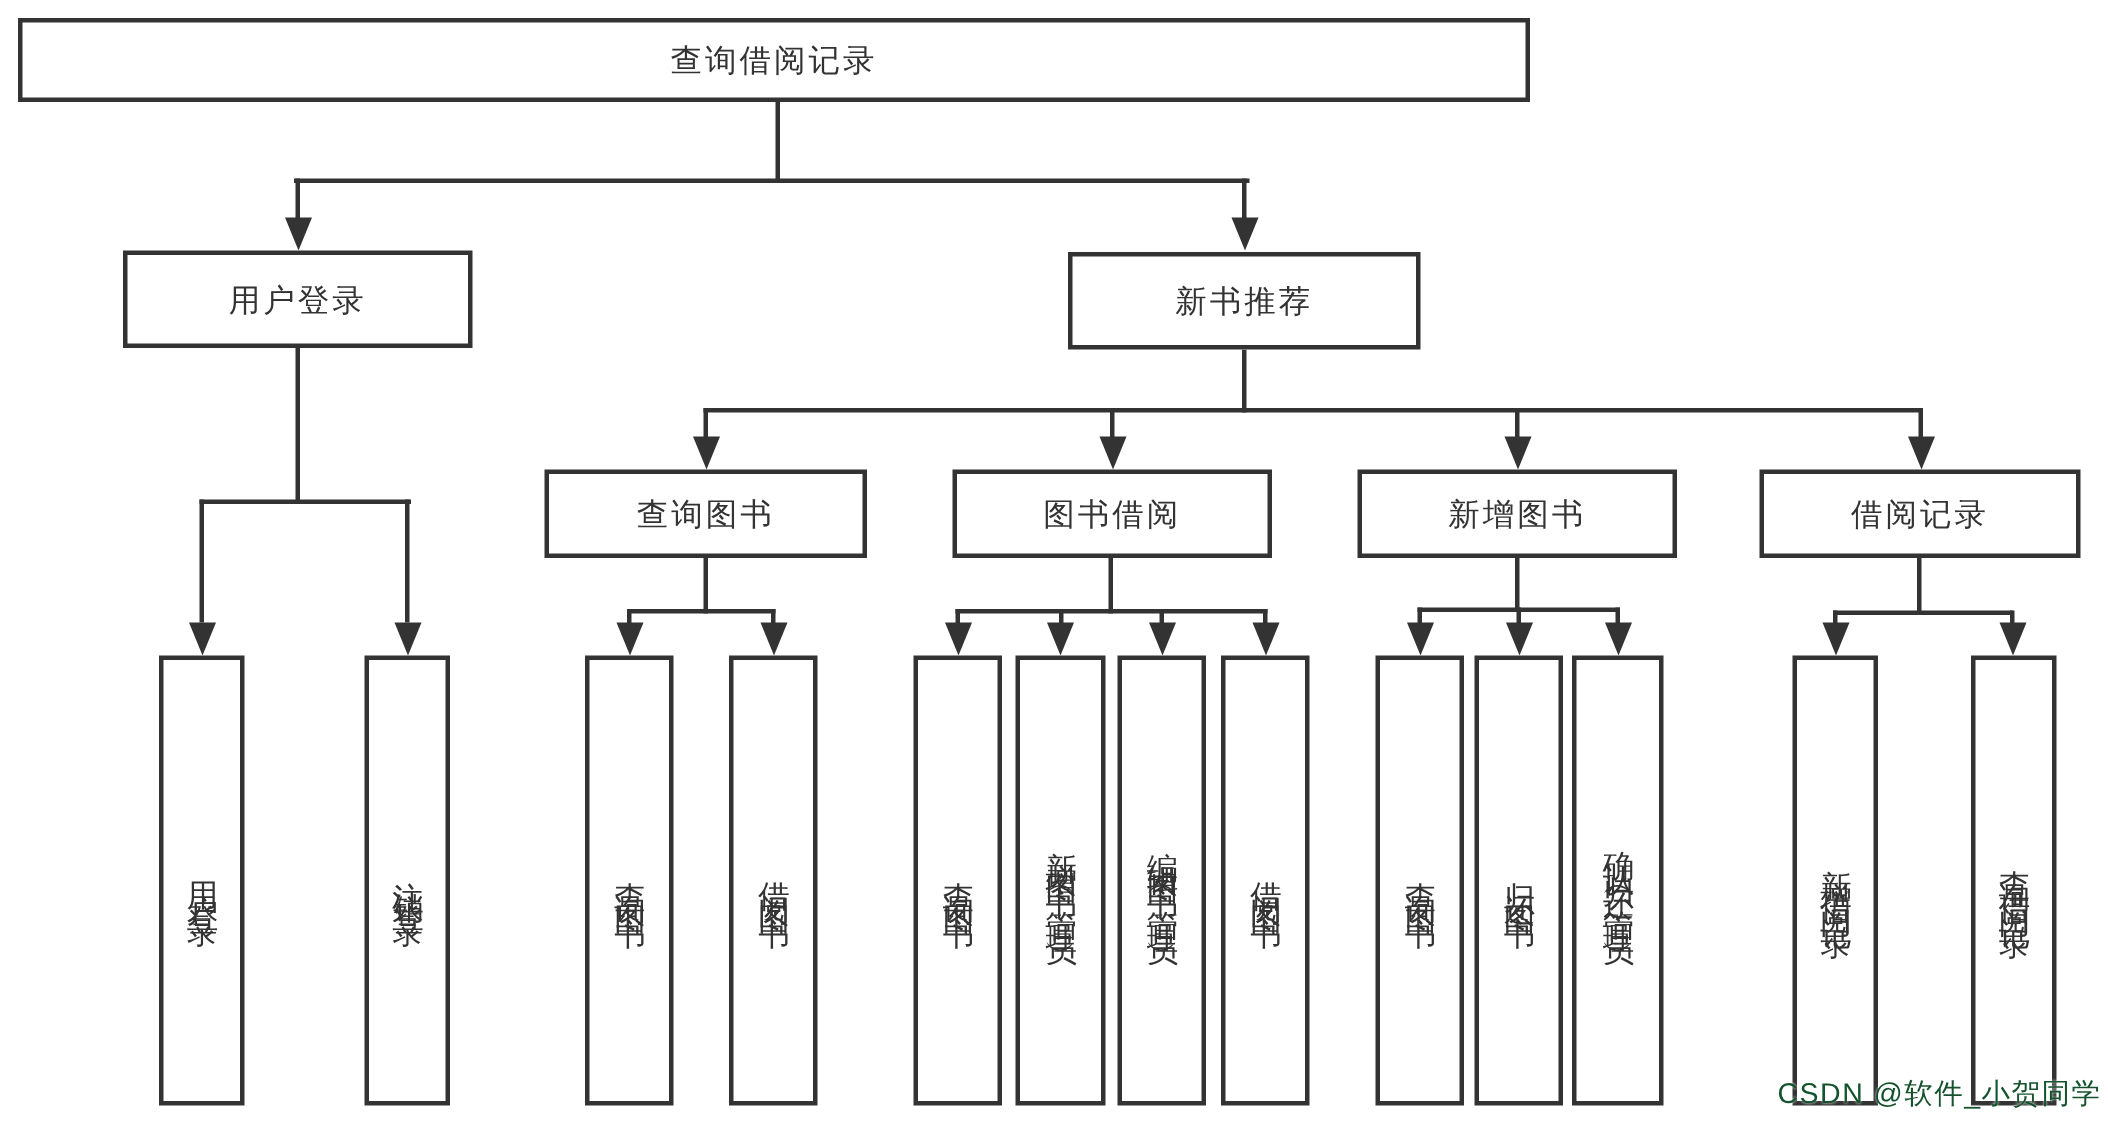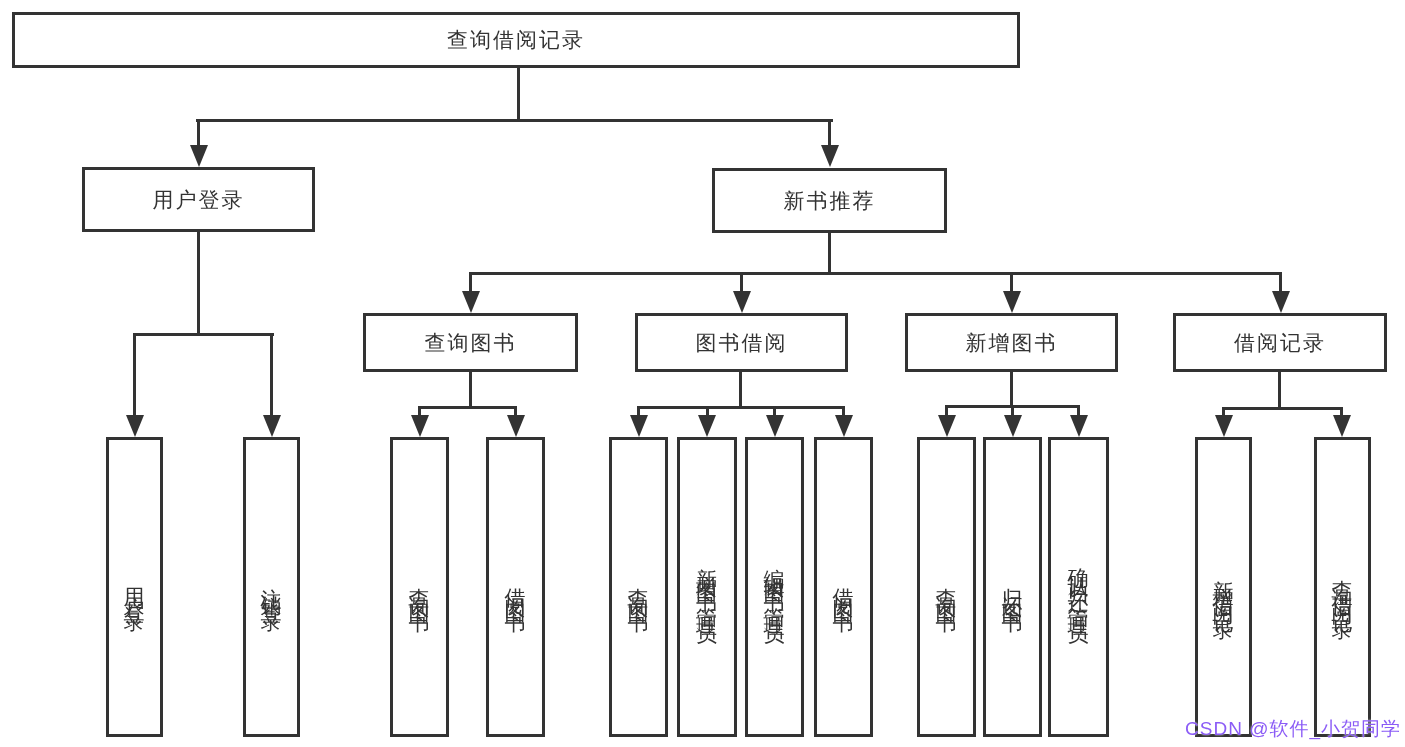--- a/index.html
+++ b/index.html
@@ -39,21 +39,21 @@
     border-left:9px solid transparent;
     border-right:9px solid transparent;
     border-top:22px solid #333333;
     z-index:1;
   }
   .watermark{
     position:absolute;
     right:4px;
     bottom:5px;
     font-size:19px;
-    color:#8b5cf6;
+    color:#14532d;
     letter-spacing:1px;
     z-index:5;
     text-shadow:0 0 2px #ffffff;
   }
 </style>
 </head>
 <body>
 
 <div id="stage">
 

